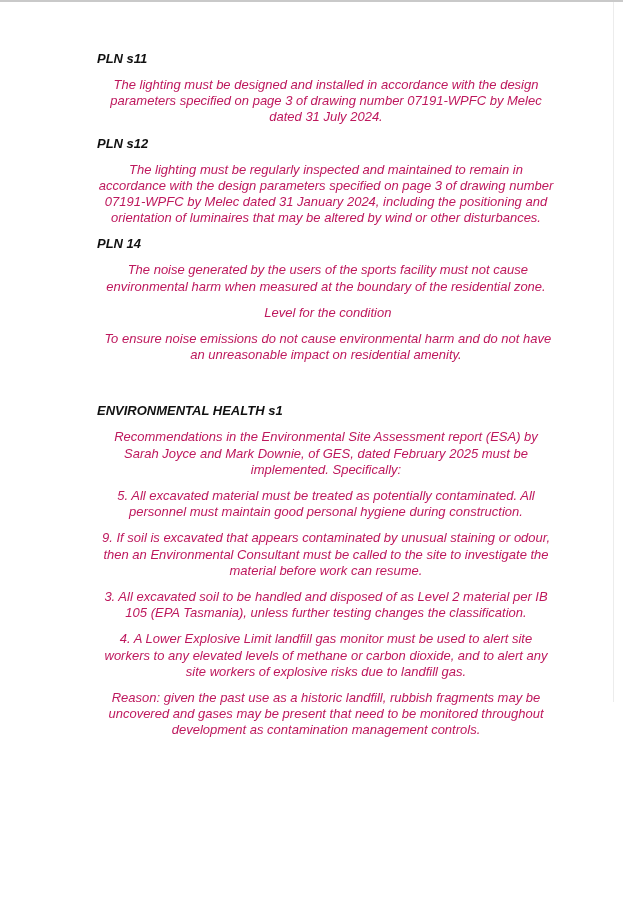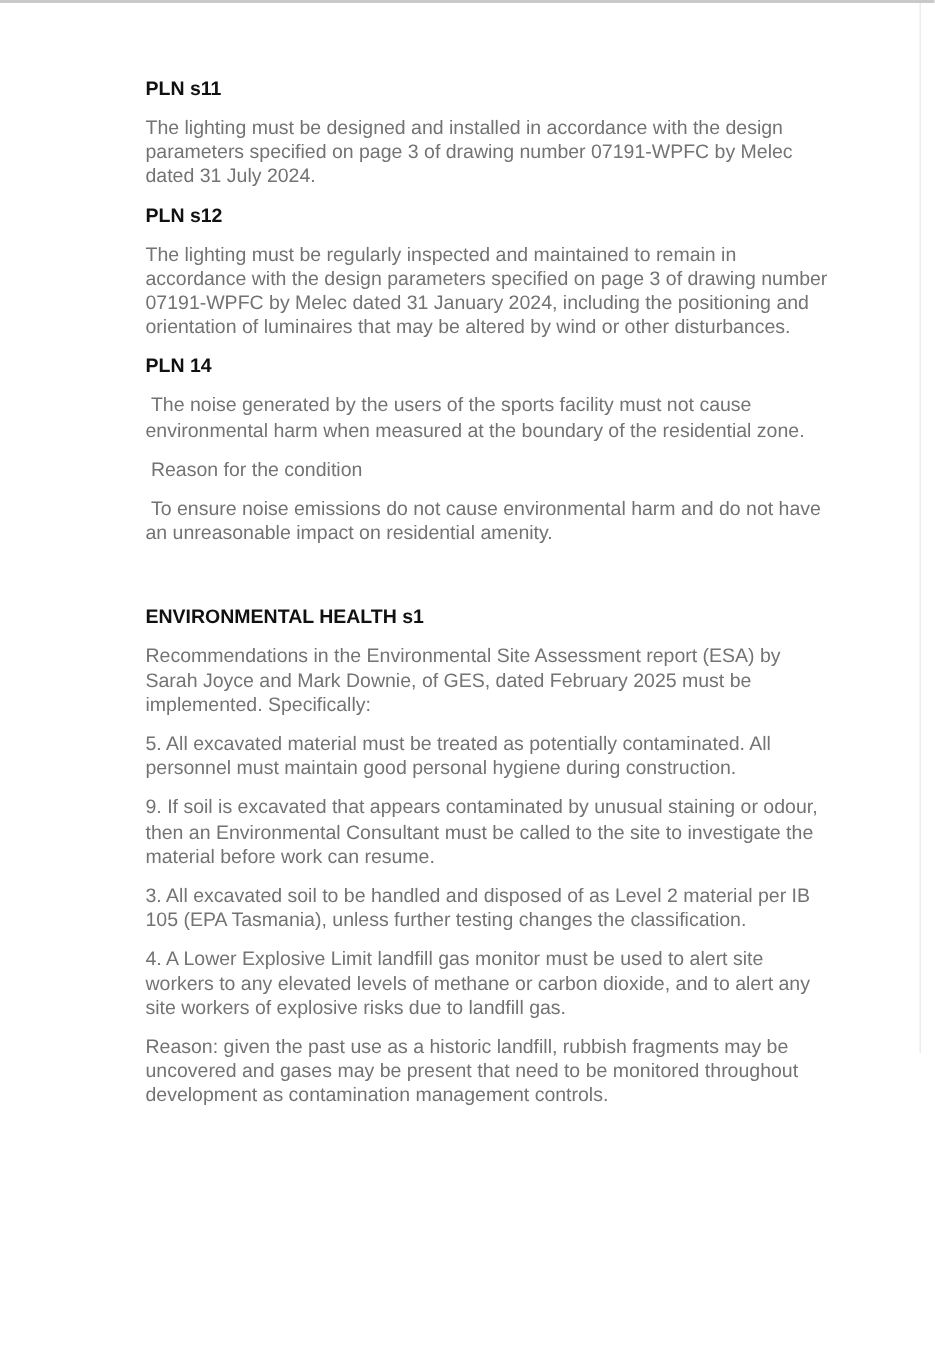--- a/index.html
+++ b/index.html
@@ -29,39 +29,41 @@
     left: 613px;
     width: 1px;
     height: 700px;
     background: #ececec;
   }
   .content {
     position: absolute;
     top: 51px;
     left: 97px;
     width: 458px;
+    font-style: italic;
   }
   .section { margin: 0; padding: 0; }
   .section + .section { }
   .section.env { margin-top: 40px; }
   h2 {
     font-size: 13px;
     line-height: 16px;
     font-weight: bold;
     margin: 0 0 10px 0;
     padding: 0;
     color: #111111;
   }
   p {
     font-size: 13px;
     line-height: 16.2px;
     margin: 0 0 10px 0;
     padding: 0;
     white-space: pre-wrap;
-    color: #737373;
+    color: #be185d;
+    text-align: center;
   }
 </style>
 </head>
 <body>
 
 <div class="top-rule"></div>
 <div class="right-rule"></div>
 
 <div class="content">
 
@@ -71,21 +73,21 @@
   </div>
 
   <div class="section">
     <h2>PLN s12</h2>
     <p>The lighting must be regularly inspected and maintained to remain in accordance with the design parameters specified on page 3 of drawing number 07191-WPFC by Melec dated 31 January 2024, including the positioning and orientation of luminaires that may be altered by wind or other disturbances.</p>
   </div>
 
   <div class="section">
     <h2>PLN 14</h2>
     <p> The noise generated by the users of the sports facility must not cause environmental harm when measured at the boundary of the residential zone.</p>
-    <p> Reason for the condition</p>
+    <p> Level for the condition</p>
     <p> To ensure noise emissions do not cause environmental harm and do not have an unreasonable impact on residential amenity.</p>
   </div>
 
   <div class="section env">
     <h2>ENVIRONMENTAL HEALTH s1</h2>
     <p>Recommendations in the Environmental Site Assessment report (ESA) by Sarah Joyce and Mark Downie, of GES, dated February 2025 must be implemented. Specifically:</p>
     <p>5. All excavated material must be treated as potentially contaminated. All personnel must maintain good personal hygiene during construction.</p>
     <p>9. If soil is excavated that appears contaminated by unusual staining or odour, then an Environmental Consultant must be called to the site to investigate the material before work can resume.</p>
     <p>3. All excavated soil to be handled and disposed of as Level 2 material per IB 105 (EPA Tasmania), unless further testing changes the classification.</p>
     <p>4. A Lower Explosive Limit landfill gas monitor must be used to alert site workers to any elevated levels of methane or carbon dioxide, and to alert any site workers of explosive risks due to landfill gas.</p>

